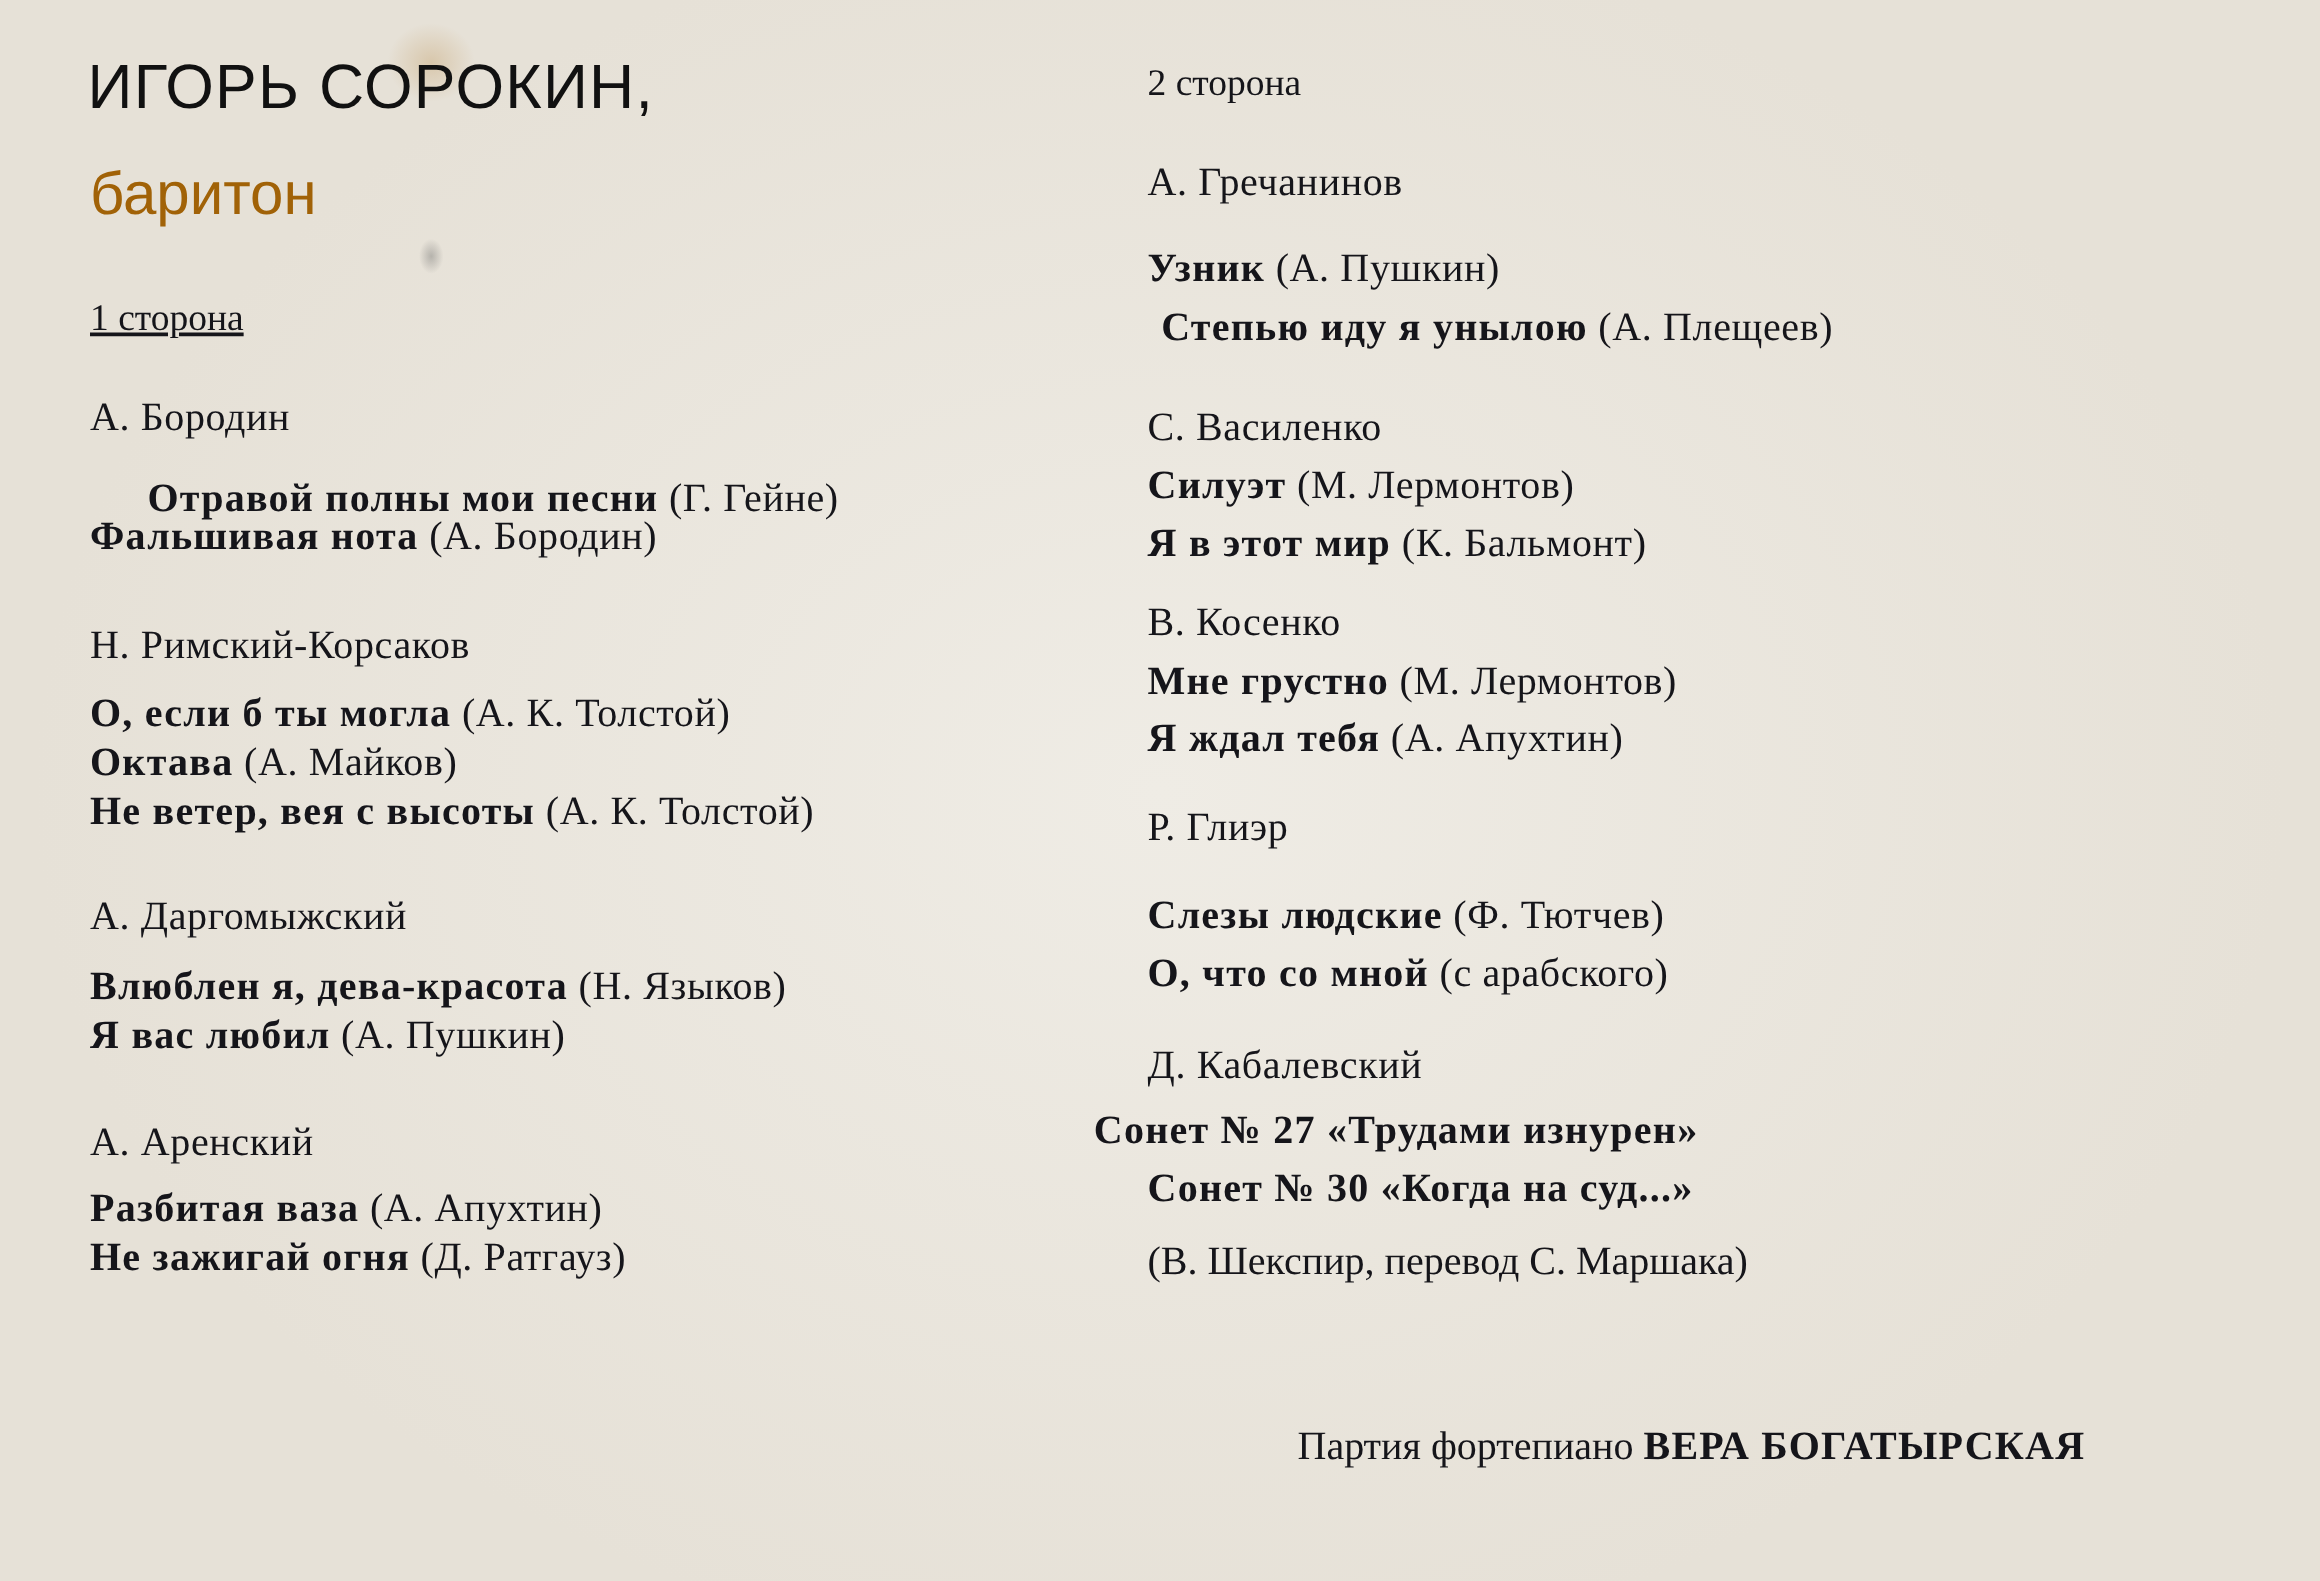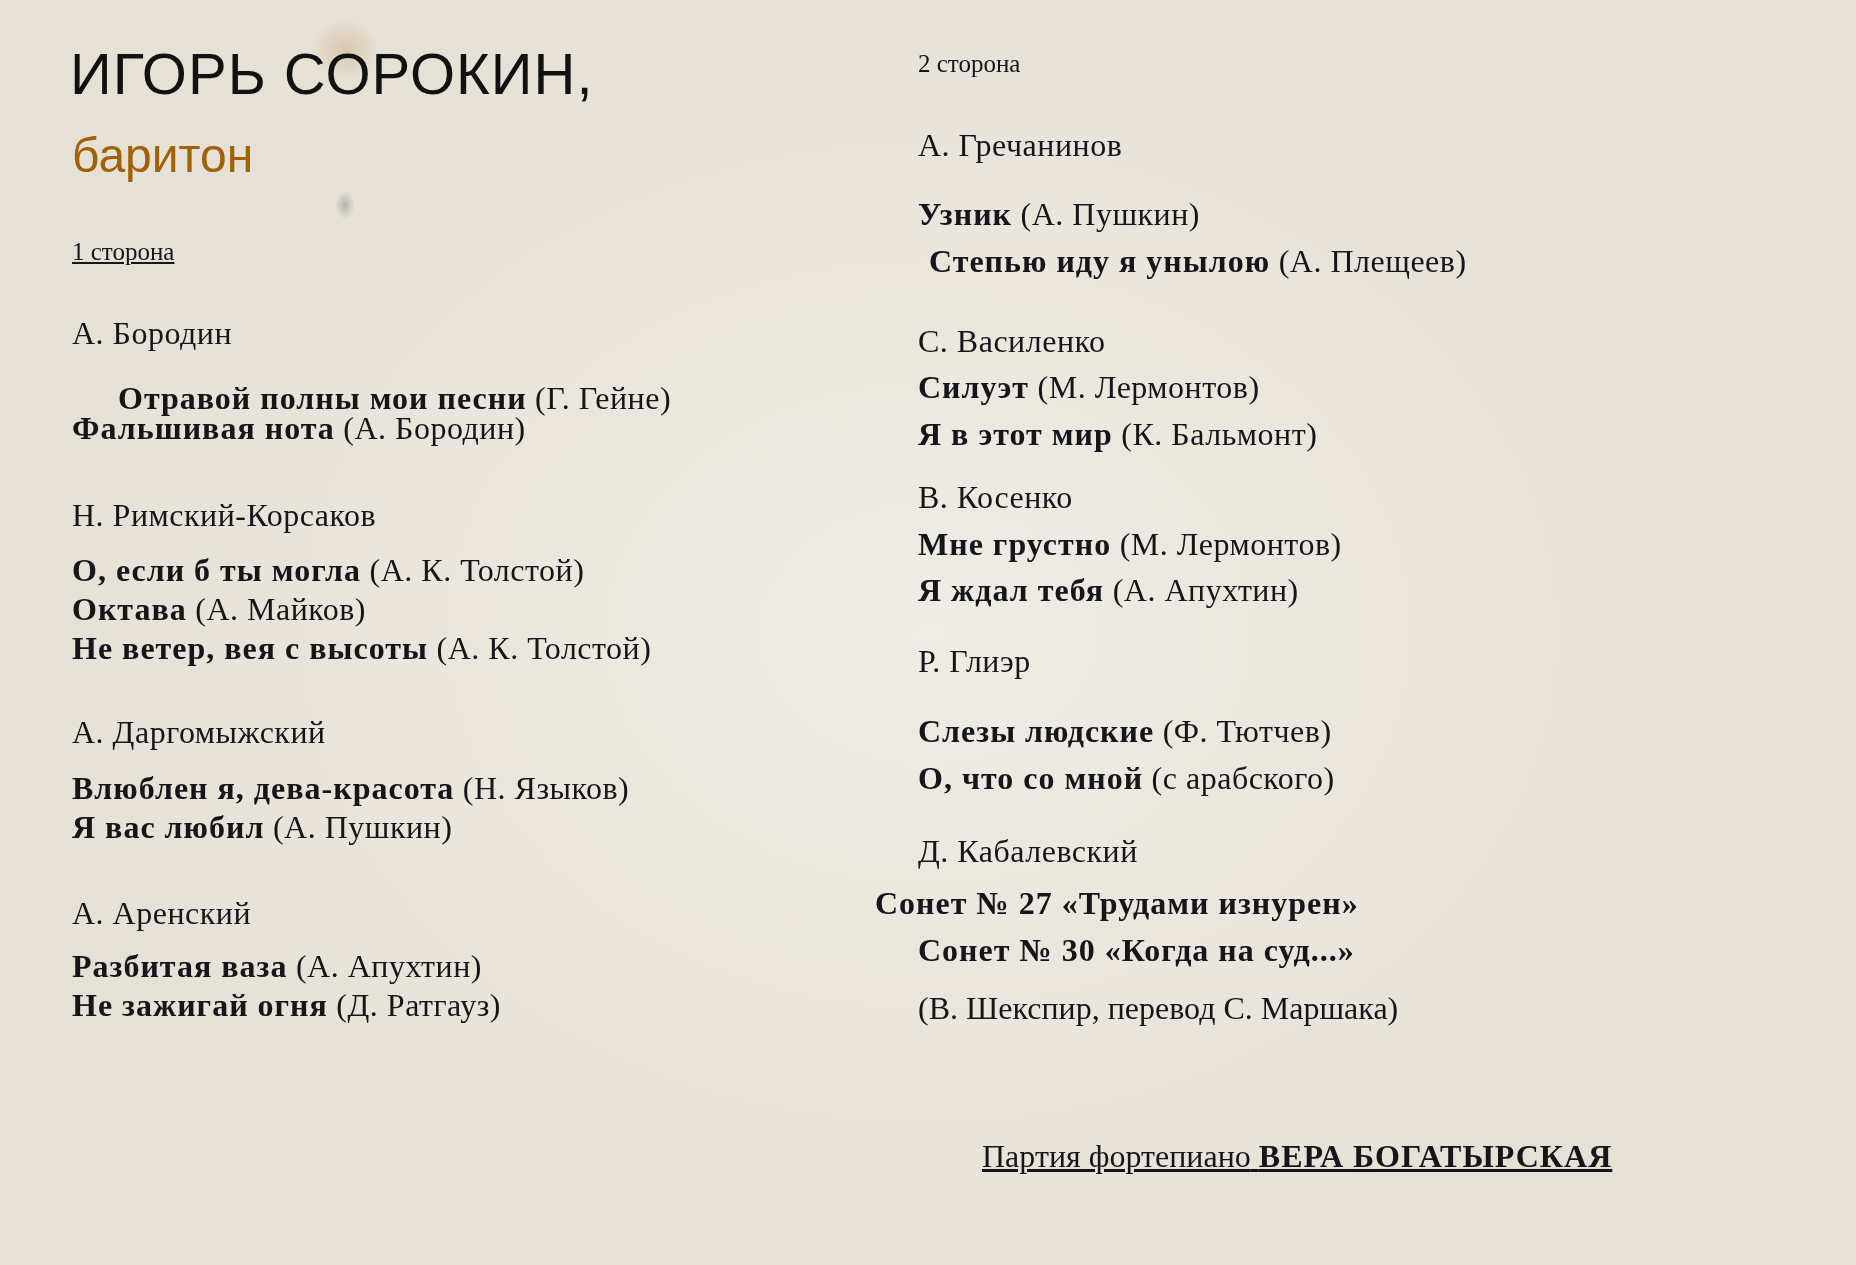--- a/index.html
+++ b/index.html
@@ -7,23 +7,23 @@
     width:1856px; height:1265px; overflow:hidden; position:relative;
     background:#ebe7df;
     background-image:
       radial-gradient(ellipse 50px 45px at 345px 50px, rgba(190,150,90,0.35), rgba(190,150,90,0) 70%),
       radial-gradient(ellipse 14px 20px at 345px 205px, rgba(90,90,90,0.35), rgba(90,90,90,0) 70%),
       radial-gradient(ellipse 900px 700px at 50% 50%, #efece5, #e6e1d7);
     color:#15151a;
     font-family:"Liberation Serif","DejaVu Serif",serif;
   }
   .abs { position:absolute; white-space:nowrap; }
-  .title { font-family:"Liberation Sans","DejaVu Sans",sans-serif; font-size:58px; letter-spacing:1px; color:#111; }
+  .title { font-family:"Liberation Sans","DejaVu Sans",sans-serif; font-size:50px; letter-spacing:1px; color:#111; }
   .subtitle { font-family:"Liberation Sans","DejaVu Sans",sans-serif; font-size:48px; color:#a16207; }
-  .side { font-size:25px; }
+  .side { font-size:30px; }
   .composer { font-size:32px; letter-spacing:0.5px; }
   .track { font-size:32px; letter-spacing:0.5px; }
   .track .t { font-weight:bold; letter-spacing:1px; }
   .track .p { font-weight:normal; }
   .note { font-size:32px; }
   .credit { font-size:32px; }
   .credit b { font-weight:bold; letter-spacing:1px; }
 </style>
 </head>
 <body>
@@ -66,13 +66,13 @@
 
 <div class="abs composer" style="left:918px; top:643px;">Р. Глиэр</div>
 <div class="abs track" style="left:918px; top:713px;"><span class="t">Слезы людские</span> <span class="p">(Ф. Тютчев)</span></div>
 <div class="abs track" style="left:918px; top:760px;"><span class="t">О, что со мной</span> <span class="p">(с арабского)</span></div>
 
 <div class="abs composer" style="left:918px; top:833px;">Д. Кабалевский</div>
 <div class="abs track" style="left:875px; top:885px;"><span class="t">Сонет № 27 «Трудами изнурен»</span></div>
 <div class="abs track" style="left:918px; top:932px;"><span class="t">Сонет № 30 «Когда на суд...»</span></div>
 <div class="abs note" style="left:918px; top:990px;">(В. Шекспир, перевод С. Маршака)</div>
 
-<div class="abs credit" style="left:982px; top:1138px;text-decoration:underline;"><span>Партия фортепиано</span> <b>ВЕРА БОГАТЫРСКАЯ</b></div>
+<div class="abs credit" style="left:1038px; top:1138px;"><span>Партия фортепиано</span> <b>ВЕРА БОГАТЫРСКАЯ</b></div>
 
 </body></html>

